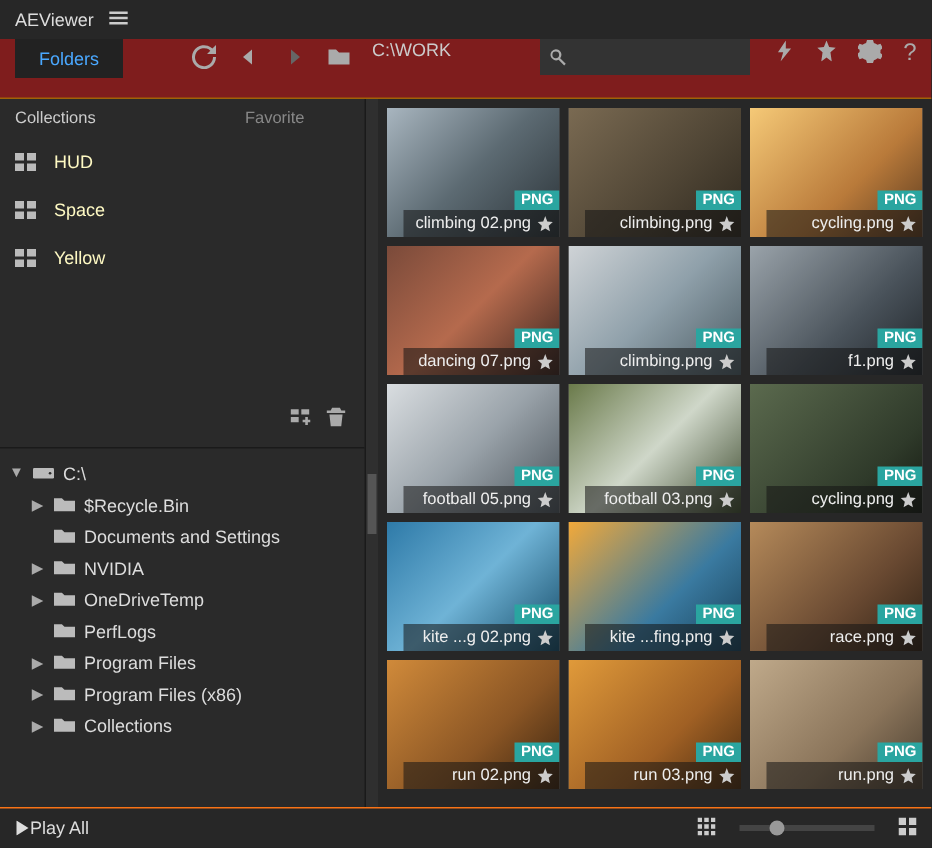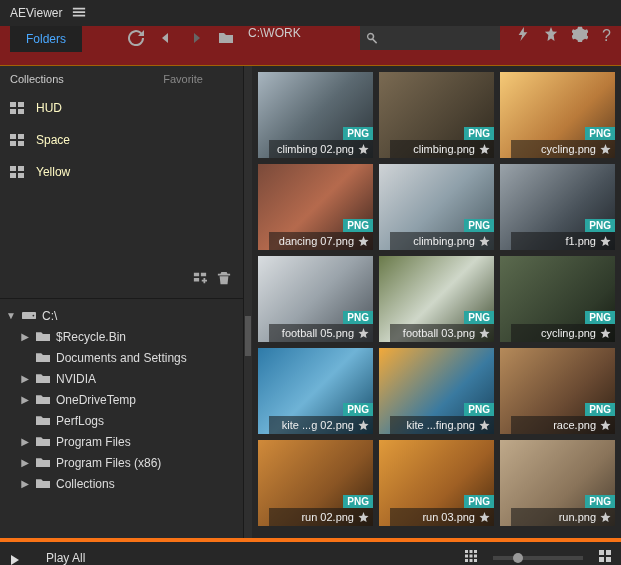--- a/index.html
+++ b/index.html
@@ -46,21 +46,21 @@
   .grid-scroll-gutter { width: 8px; background:#2f2f2f; position:relative;}
   .grid-scroll-thumb { position:absolute; left:1px; width:6px; background:#555; top: 250px; height:40px; border-radius:0;}
   .grid { flex:1; padding: 6px 6px; display:grid; grid-template-columns: repeat(3, 1fr); gap: 6px; align-content:start; overflow:hidden;}
   .thumb { position:relative; height: 86px; background:#555; overflow:hidden;}
   .thumb-img { position:absolute; inset:0; }
   .badge { position:absolute; right:0; bottom:18px; background:#2aa5a0; color:#fff; font-size:10px; font-weight:bold; padding:1px 4px;margin-top:44px; }
   .thumb-footer { position:absolute; left:11px; right:0; bottom:0; height:18px; background:rgba(20,20,20,.55); display:flex; align-items:center; padding:0 4px; gap:4px; color:#eee; font-size:11px;}
   .thumb-footer .name { flex:1; text-align:right; overflow:hidden; white-space:nowrap; text-overflow:ellipsis;}
   .thumb-footer svg { width:11px; height:11px; fill:#ccc;}
 
-  .bottombar { height: 27px; display:flex; align-items:flex-end; padding:0 10px; background:#272727; border-top:4px solid #f97316; gap:26px; color:#ddd;}
+  .bottombar { height: 27px; display:flex; align-items:center; padding:0 10px; background:#272727; border-top:1px solid #f97316; gap:0; color:#ddd;}
   .play-tri { display:inline-flex; }
   .play-tri svg { width:10px; height:10px; fill:#ddd;}
   .bottom-spacer { flex:1;}
   .view-icons { display:flex; align-items:center; gap:16px;}
   .slider { width:90px; height:4px; background:#444; position:relative;}
   .slider-thumb { position:absolute; top:-3px; left:20px; width:10px; height:10px; border-radius:50%; background:#999;}
 </style>
 </head>
 <body>
 

